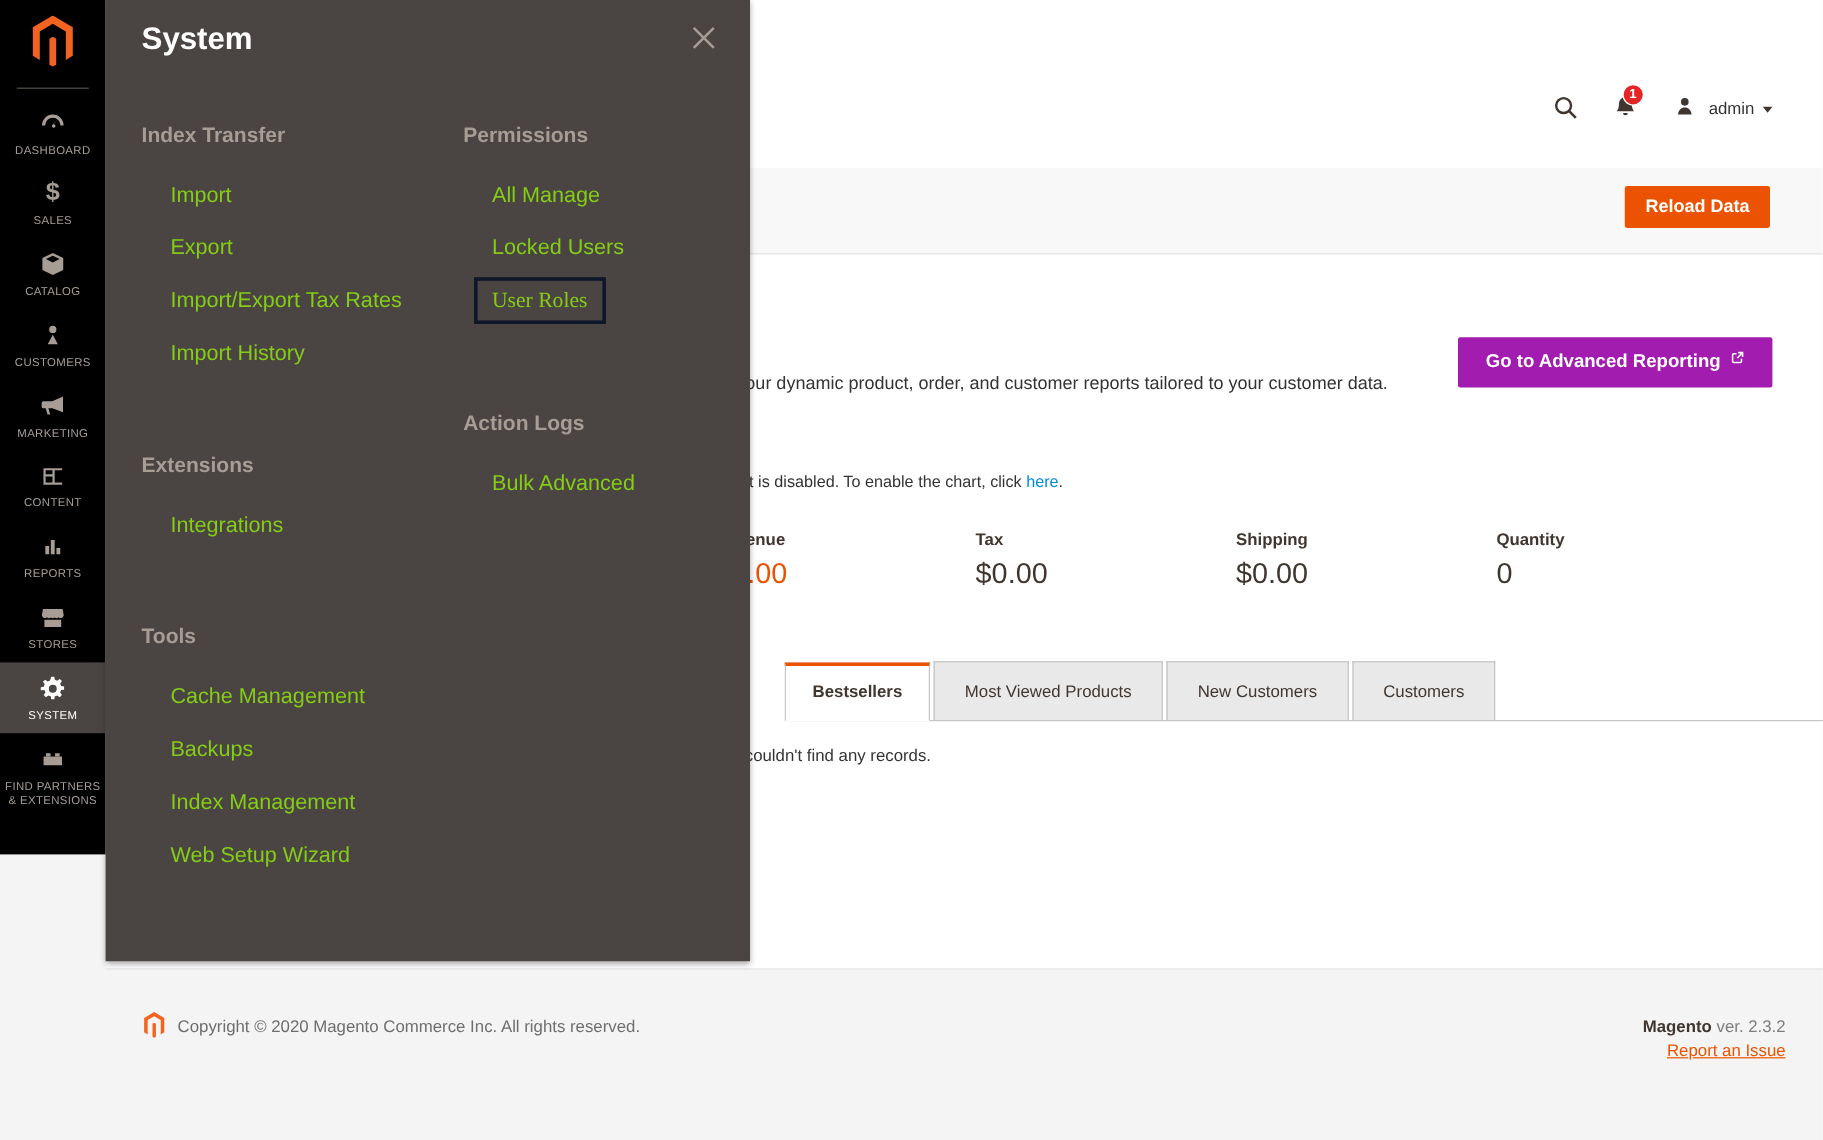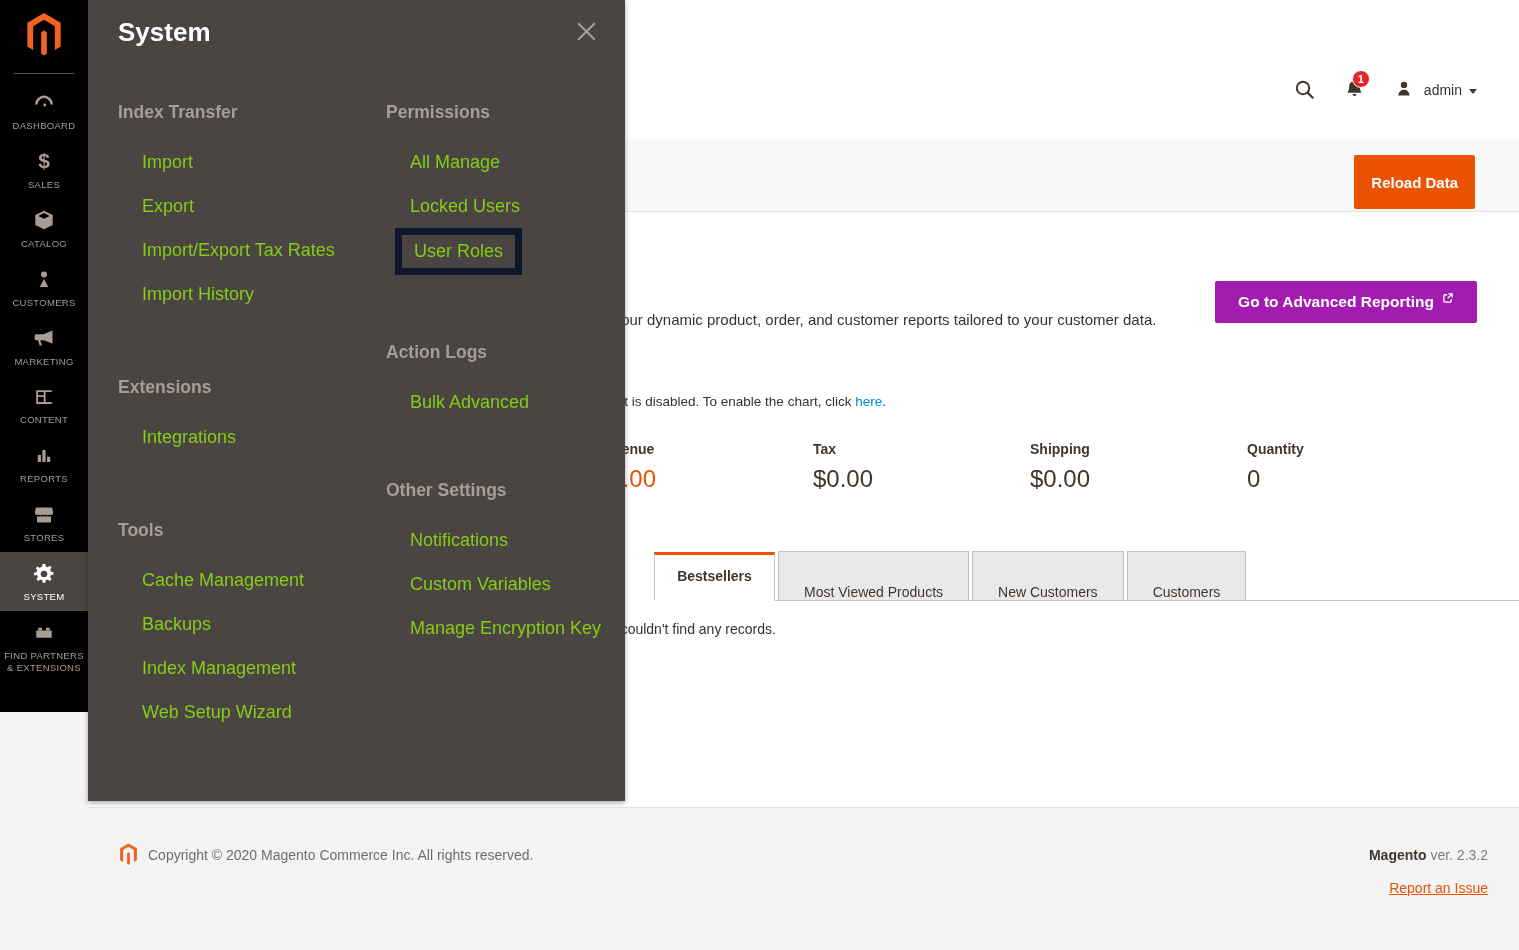--- a/index.html
+++ b/index.html
@@ -9,39 +9,39 @@
   
   .content { position:absolute; left:88px; top:0; width:1431px; height:808px; background:#fff; border-bottom:1px solid #e2e2e2; }
   .header-icons { position:absolute; top:78px; right:42px; display:flex; align-items:center; gap:26px; }
   .hicon { width:24px; height:24px; color:#41362f; cursor:pointer; position:relative; }
   .badge { position:absolute; left:9px; top:-8px; min-width:18px; height:18px; border-radius:9px; background:#e22626; border:1px solid #fff; color:#fff; font-size:11px; font-weight:bold; text-align:center; line-height:16px; padding:0 2px; }
   .userbox { display:flex; align-items:center; gap:7px; cursor:pointer; }
   .username { font-size:14px; color:#333; }
   .caret { width:0; height:0; border-left:4.5px solid transparent; border-right:4.5px solid transparent; border-top:5px solid #41362f; margin-top:2px; }
 
   .toolbar { position:absolute; top:140px; left:0; right:0; height:72px; background:#f8f8f8; border-bottom:1px solid #e3e3e3; }
-  .reload-btn { position:absolute; right:44px; top:15px; height:54px; padding:0 17px; background:#eb5202; color:#fff; font-size:15px; font-weight:bold; border:none; border-radius:2px; font-family:inherit; cursor:pointer; }
+  .reload-btn { position:absolute; right:44px; top:15px; height:35px; padding:0 17px; background:#eb5202; color:#fff; font-size:15px; font-weight:bold; border:none; border-radius:2px; font-family:inherit; cursor:pointer; }
 
   .ar-desc { position:absolute; left:30px; top:311px; width:1060px; font-size:15px; color:#333; white-space:nowrap; }
   .ar-btn { position:absolute; left:1127px; top:281px; width:262px; height:42px; background:#a21caf; color:#fff; font-weight:bold; font-size:15.5px; border:none; border-radius:2px; display:flex; align-items:center; justify-content:center; gap:8px; font-family:inherit; cursor:pointer; }
   .ar-btn svg { margin-top:-8px; }
 
   .chart-note { position:absolute; left:507px; top:394px; font-size:13.5px; color:#333; white-space:nowrap; }
   .chart-note a { color:#008bdb; text-decoration:none; cursor:pointer; }
 
   .stats { position:absolute; left:508px; top:441px; display:flex; }
   .stat { width:217px; }
   .stat .lbl { font-size:14px; font-weight:bold; color:#41362f; }
   .stat .val { font-size:24px; color:#41362f; margin-top:8px; }
   .stat.emph .val { color:#eb5202; }
 
   .tabs { position:absolute; left:566px; top:551px; width:915px; display:flex; align-items:flex-end; border-bottom:1px solid #c5c5c5; }
   .tab { height:49px; font-size:14px; color:#41362f; cursor:pointer; white-space:nowrap; }
   .tab.active { width:121px; background:#fff; border:1px solid #c5c5c5; border-bottom:1px solid #fff; border-top:3px solid #eb5202; text-align:center; line-height:43px; font-weight:bold; margin-bottom:-1px; }
-  .tab.inactive { background:#e9e9e9; border:1px solid #c2c2c2; border-bottom:none; margin-left:3px; padding:16px 25px; line-height:48px; }
+  .tab.inactive { background:#e9e9e9; border:1px solid #c2c2c2; border-bottom:none; margin-left:3px; padding:0 25px; line-height:48px; }
 
   .empty-note { position:absolute; left:508px; top:621px; font-size:14px; color:#333; }
 
   
   .sidebar { position:absolute; left:0; top:0; width:88px; height:712px; background:#000000; z-index:5; }
   .logo { display:block; margin:13px auto 0; }
   .sidebar-divider { height:1px; background:#58514a; margin:16px 14px 0; }
   .nav { margin-top:7px; }
   .nav-item { text-align:center; color:#a79d95; padding:9px 3px 8px; cursor:pointer; }
   .nav-item .glyph { height:25px; display:flex; align-items:center; justify-content:center; }
@@ -56,30 +56,30 @@
   .fly-sec { position:absolute; width:245px; }
   .sec-dt   { left:30px;  top:100px; }
   .sec-ext  { left:30px;  top:375px; }
   .sec-tools{ left:30px;  top:518px; }
   .sec-perm { left:298px; top:100px; }
   .sec-al   { left:298px; top:340px; }
   .sec-os   { left:298px; top:478px; }
   .fly-heading { font-size:17.5px; line-height:24px; color:#a79d95; font-weight:600; }
   .fly-items { margin-top:16px; }
   .fly-item { height:44px; line-height:44px; font-size:18px; color:#84cc16; cursor:pointer; white-space:nowrap;margin-left:24px; }
-  .fly-item .hl { display:inline-block; border:7px solid #0f172a; padding:6px 12px; margin-left:-15px; line-height:normal; }
+  .fly-item .hl { display:inline-block; border:3px solid #0f172a; padding:6px 12px; margin-left:-15px; line-height:normal;font-family:Liberation Serif, serif; }
 
   
   .footer { position:absolute; left:0; top:809px; width:1519px; height:141px;padding-left:40px; }
   .footer-left { position:absolute; left:119px; top:34px; display:flex; align-items:center; gap:10px; }
   .copyright { font-size:14px; color:#6e6e6e; }
   .footer-right { position:absolute; right:31px; top:38px; text-align:right; }
   .version { font-size:14px; color:#7d7d7d; }
   .version .brand { font-weight:bold; color:#41362f; }
-  .report { display:inline-block; margin-top:17px; font-size:14px; color:#eb5202; text-decoration:underline; cursor:pointer; }
+  .report { display:inline-block; margin-top:4px; font-size:14px; color:#eb5202; text-decoration:underline; cursor:pointer; }
 </style>
 </head>
 <body>
 
 <div class="page">
 
   <div class="content">
 
     <div class="header-icons">
       <div class="hicon">
@@ -293,28 +293,20 @@
       </div>
     </div>
 
     <div class="fly-sec sec-al">
       <div class="fly-heading">Action Logs</div>
       <div class="fly-items">
         <div class="fly-item">Bulk Advanced</div>
       </div>
     </div>
 
-    <div class="fly-sec sec-os">
-      <div class="fly-heading">Other Settings</div>
-      <div class="fly-items">
-        <div class="fly-item">Notifications</div>
-        <div class="fly-item">Custom Variables</div>
-        <div class="fly-item">Manage Encryption Key</div>
-      </div>
-    </div>
   </div>
 
   <div class="footer">
     <div class="footer-left">
       <svg viewBox="0 0 24 28" width="19" height="23">
         <path fill="#f26322" d="M12 0 1.4 6.2v15.1l3.7 2.2V8.4L12 4.3l6.9 4.1v15.1l3.7-2.2V6.2Z"></path>
         <path fill="#f26322" d="M10.2 12.3 12 11.2l1.8 1.1V26l-1.8 1-1.8-1Z"></path>
       </svg>
       <span class="copyright">Copyright © 2020 Magento Commerce Inc. All rights reserved.</span>
     </div>

